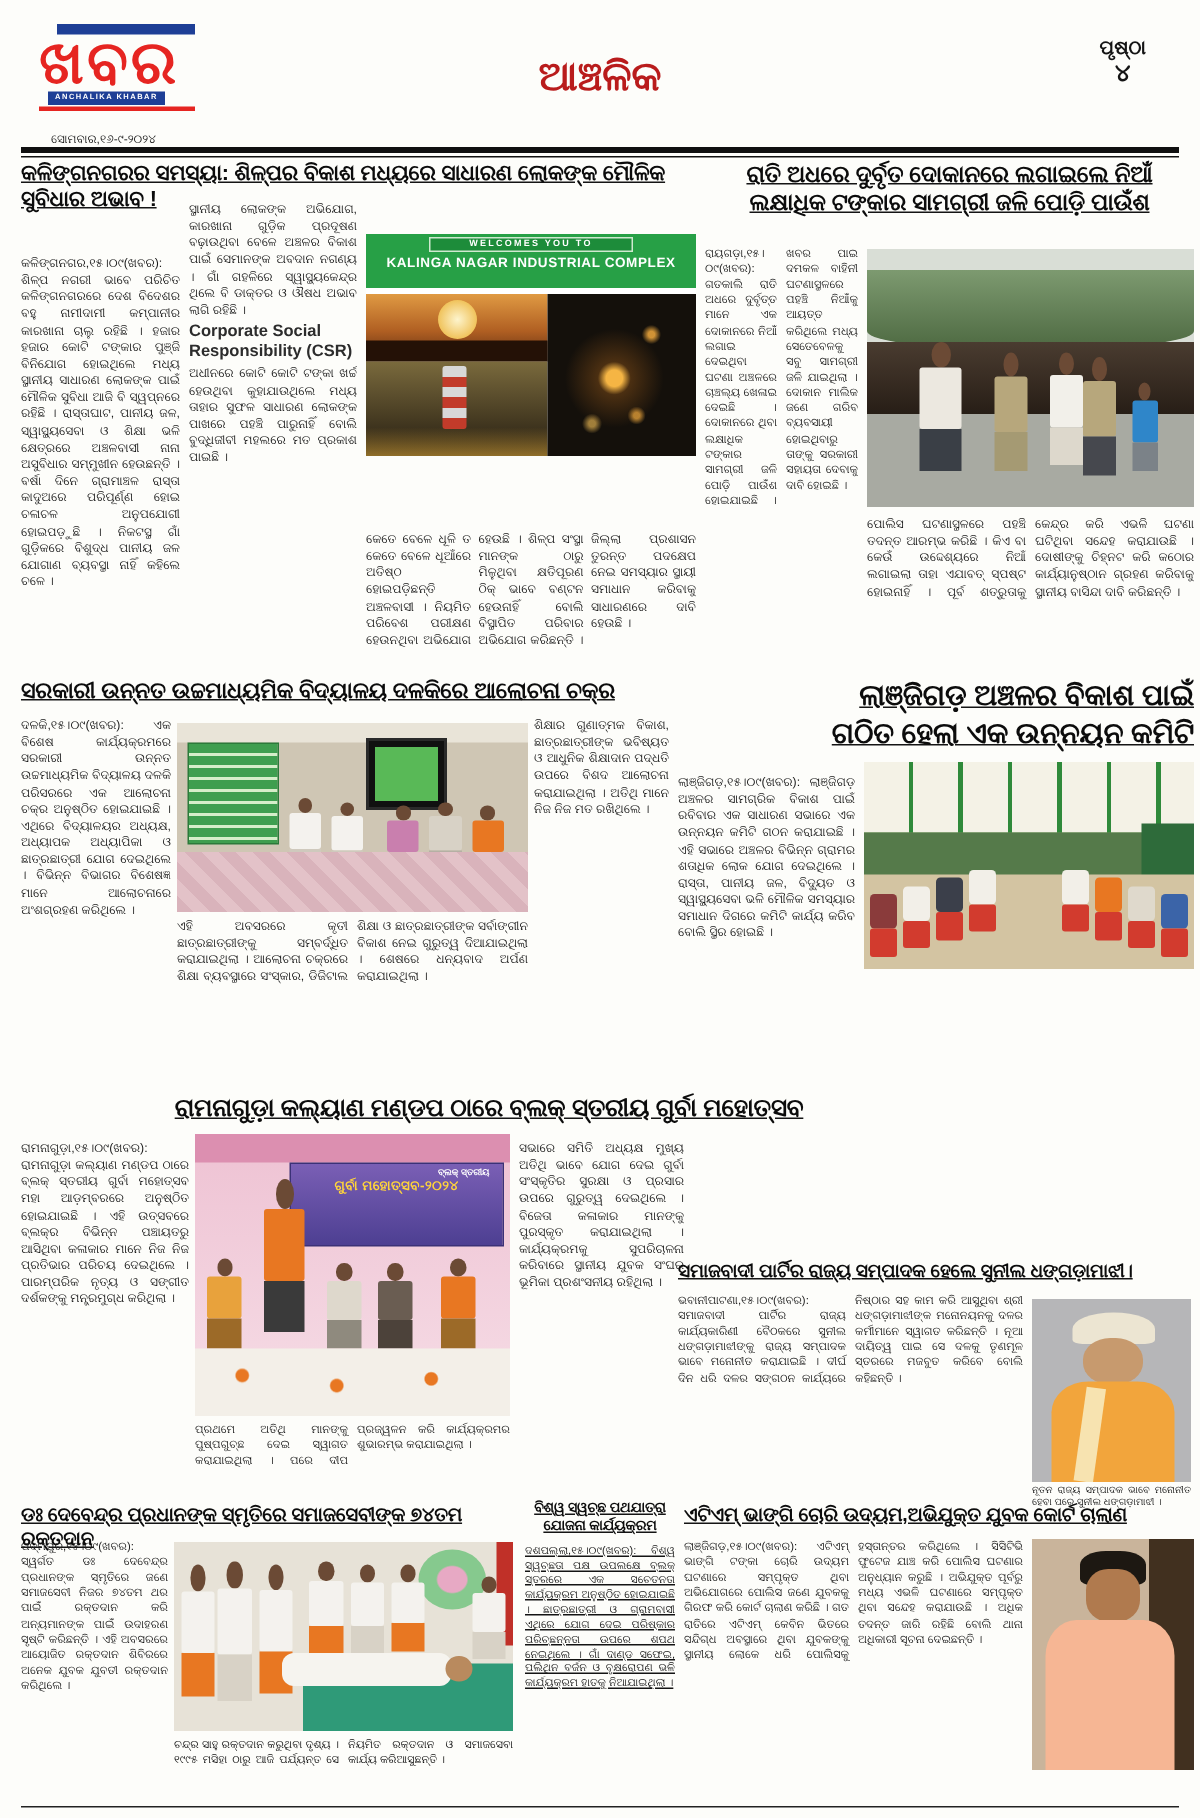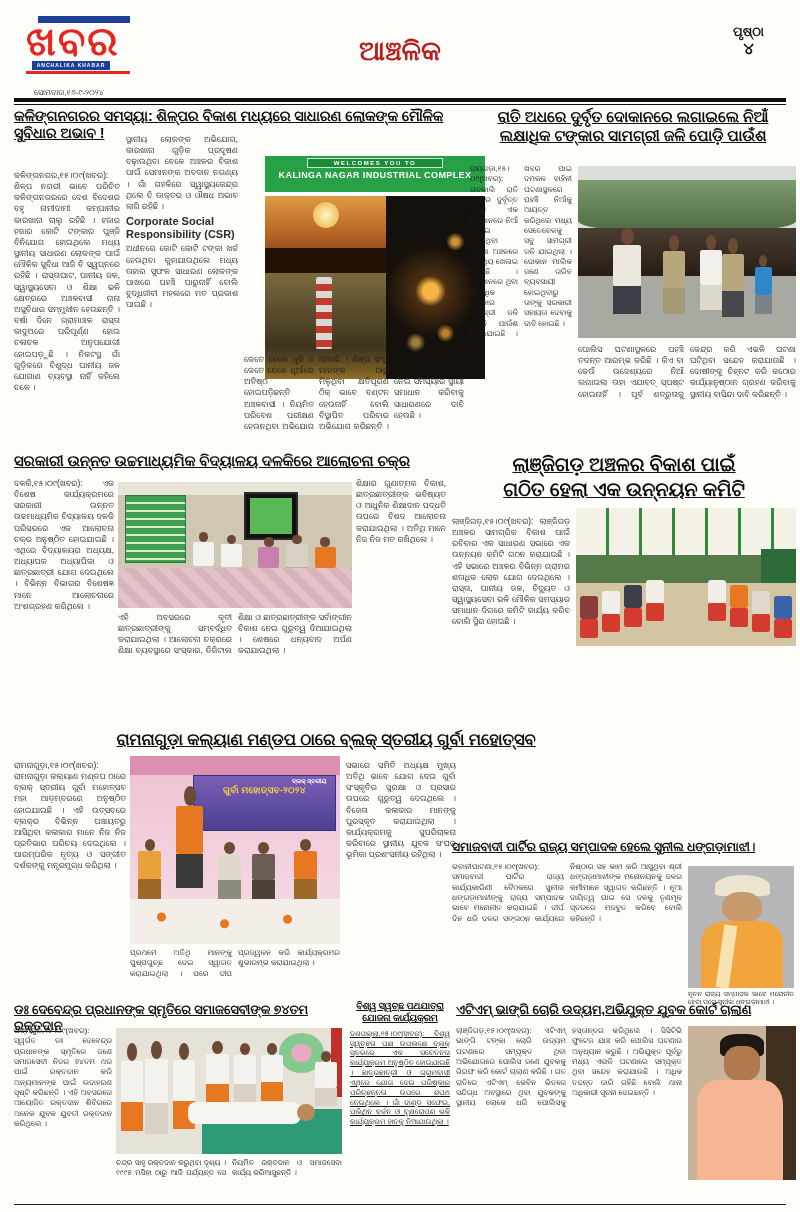--- a/index.html
+++ b/index.html
@@ -48,21 +48,21 @@
   .ch .pp { height:55%; border-radius:3px; }
   .ch .cr { height:45%; background:#d23b2e; border-radius:2px; }
 
   
   #a1 { left:14px; top:108px; width:450px; height:340px; }
   #a1 .hl { font-size:14.5px; }
   .a1-col1 { top:26px; left:0; width:106px; height:310px;margin-top:36px; }
   .a1-col2 { top:26px; left:112px; width:112px; height:310px; }
   .csr { font-size:11px; font-weight:bold; color:#2c2c2c; margin:3px 0; line-height:1.15;
          font-family:"Liberation Sans", sans-serif; text-align:left; }
-  .a1-img { top:48px; left:230px; width:220px; height:223px; background:#fff;margin-left:21px; }
+  .a1-img { top:48px; left:230px; width:220px; height:148px; background:#fff; }
   .sign { position:absolute; top:0; left:0; right:0; height:38px; background:#27a046; border-bottom:2px solid #fff; }
   .sign1 { font-size:6px; color:#fff; font-weight:bold; text-align:center; letter-spacing:1.5px;
            background:#1d8c3a; width:62%; margin:2px auto 0; border:1px solid #cfe9cf; padding:1px 0; }
   .sign2 { font-size:9px; color:#fff; font-weight:bold; text-align:center; letter-spacing:0.4px; padding-top:2px; }
   .collage { position:absolute; top:40px; left:0; right:0; bottom:0; }
   .sunset { position:absolute; left:0; top:0; width:55%; height:42%;
             background:linear-gradient(#e09a43 0%, #b05f22 55%, #5a2c12 100%); }
   .sun { position:absolute; left:40%; top:8%; width:26px; height:26px; border-radius:50%;
          background:radial-gradient(#fdf4cd, #f0c35c 70%, transparent 75%); }
   .sil { position:absolute; bottom:0; left:0; right:0; height:32%; background:#241106; }
@@ -102,21 +102,21 @@
     background:repeating-linear-gradient(#3f9e4f 0 6px, #d6edc9 6px 8px); border:1px solid #2c7a3a; }
   .s-tv { position:absolute; left:54%; top:8%; width:23%; height:38%; background:#101010; border:2px solid #2a2a2a; }
   .s-screen { position:absolute; inset:8%; background:#59b957; }
   .s-table { position:absolute; bottom:0; left:0; right:0; height:32%;
     background:repeating-linear-gradient(45deg, #d9b3bb 0 8px, #e3c2c8 8px 16px); }
   .a3-below { top:160px; left:104px; width:234px; height:110px; }
   .a3-col3 { top:26px; left:342px; width:90px; height:246px; }
 
   
   #a4 { left:452px; top:452px; width:344px; height:284px; }
-  #a4 .hl { font-size:19.5px; text-align:center; line-height:1.3; }
+  #a4 .hl { font-size:19.5px; text-align:right; line-height:1.3; }
   .a4-col1 { top:64px; left:0; width:118px; height:218px; }
   .a4-img { top:56px; left:124px; width:220px; height:138px; background:#6f9c58; }
   .c-canopy { position:absolute; top:0; left:0; right:0; height:34%;
     background:repeating-linear-gradient(90deg, #f4f2e6 0 30px, #2f8a3a 30px 33px); }
   .c-trees { position:absolute; top:34%; left:0; right:0; height:22%; background:#557a4a; }
   .c-wall { position:absolute; right:0; top:30%; width:16%; height:30%; background:#2e6b3a; }
   .c-ground { position:absolute; bottom:0; left:0; right:0; height:46%; background:#d3c4a2; }
   .a4-below { top:198px; left:124px; width:220px; height:86px; }
 
   

